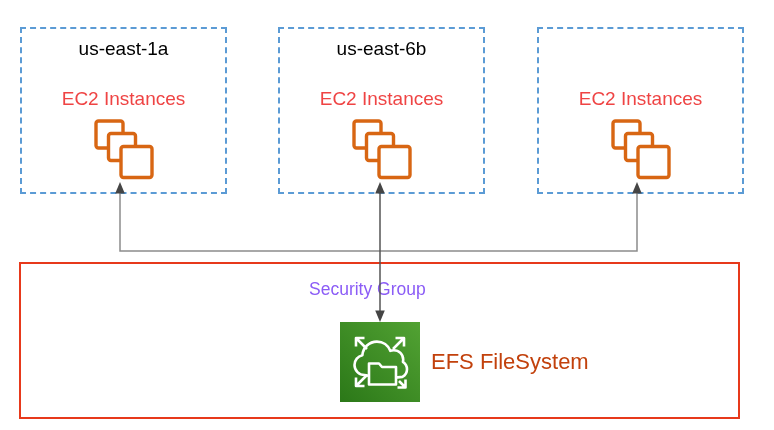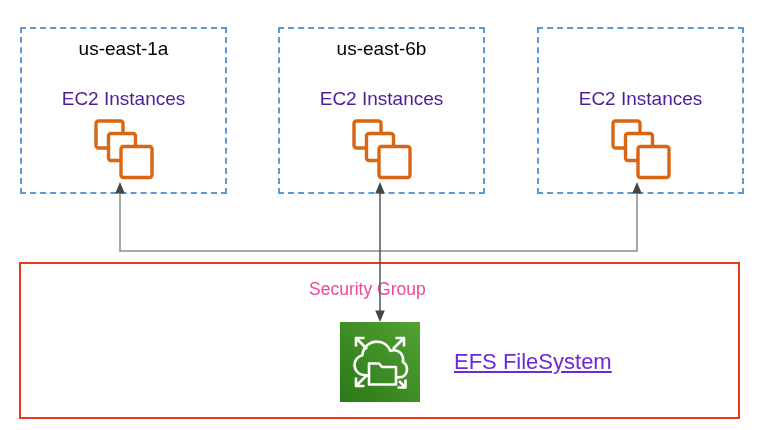--- a/index.html
+++ b/index.html
@@ -2,33 +2,33 @@
 <html><head>
 <meta charset="utf-8">
 <style>
   html,body{margin:0;padding:0;background:#ffffff;}
   body{font-family:"Liberation Sans", sans-serif;}
   .stage{position:relative;width:774px;height:430px;background:#ffffff;overflow:hidden;}
 
   
   .zone{position:absolute;top:27px;width:207px;height:167px;border:2px dashed #5B9BD5;box-sizing:border-box;background:#ffffff;}
   .zone-title{position:absolute;top:9px;left:0;width:100%;text-align:center;font-size:19px;color:#000000;}
-  .zone-sub{position:absolute;top:59px;left:0;width:100%;text-align:center;font-size:19px;color:#4c1d95;}
+  .zone-sub{position:absolute;top:59px;left:0;width:100%;text-align:center;font-size:19px;color:#ef4444;}
   .ec2icon{position:absolute;top:90px;left:50%;transform:translateX(-50%);}
 
   
   .connectors{position:absolute;left:0;top:0;width:774px;height:430px;pointer-events:none;}
 
   
   .sg-box{position:absolute;left:19px;top:262px;width:721px;height:157px;border:2px solid #E7391B;box-sizing:border-box;background:transparent;}
-  .sg-label{position:absolute;left:309px;top:279px;font-size:17.5px;color:#ec4899;white-space:nowrap;}
+  .sg-label{position:absolute;left:309px;top:279px;font-size:17.5px;color:#8b5cf6;white-space:nowrap;}
 
   
   .efsicon{position:absolute;left:340px;top:322px;}
-  .efs-label{position:absolute;left:454px;top:349px;font-size:22px;color:#6d28d9;white-space:nowrap;text-decoration:underline;}
+  .efs-label{position:absolute;left:431px;top:349px;font-size:22px;color:#c2410c;white-space:nowrap;}
 </style>
 </head>
 <body>
 
 <div class="stage">
 
   <div class="zone" style="left:20px">
     <div class="zone-title">us-east-1a</div>
     <div class="zone-sub">EC2 Instances</div>
     <svg class="ec2icon" width="62" height="62" viewBox="0 0 62 62">

